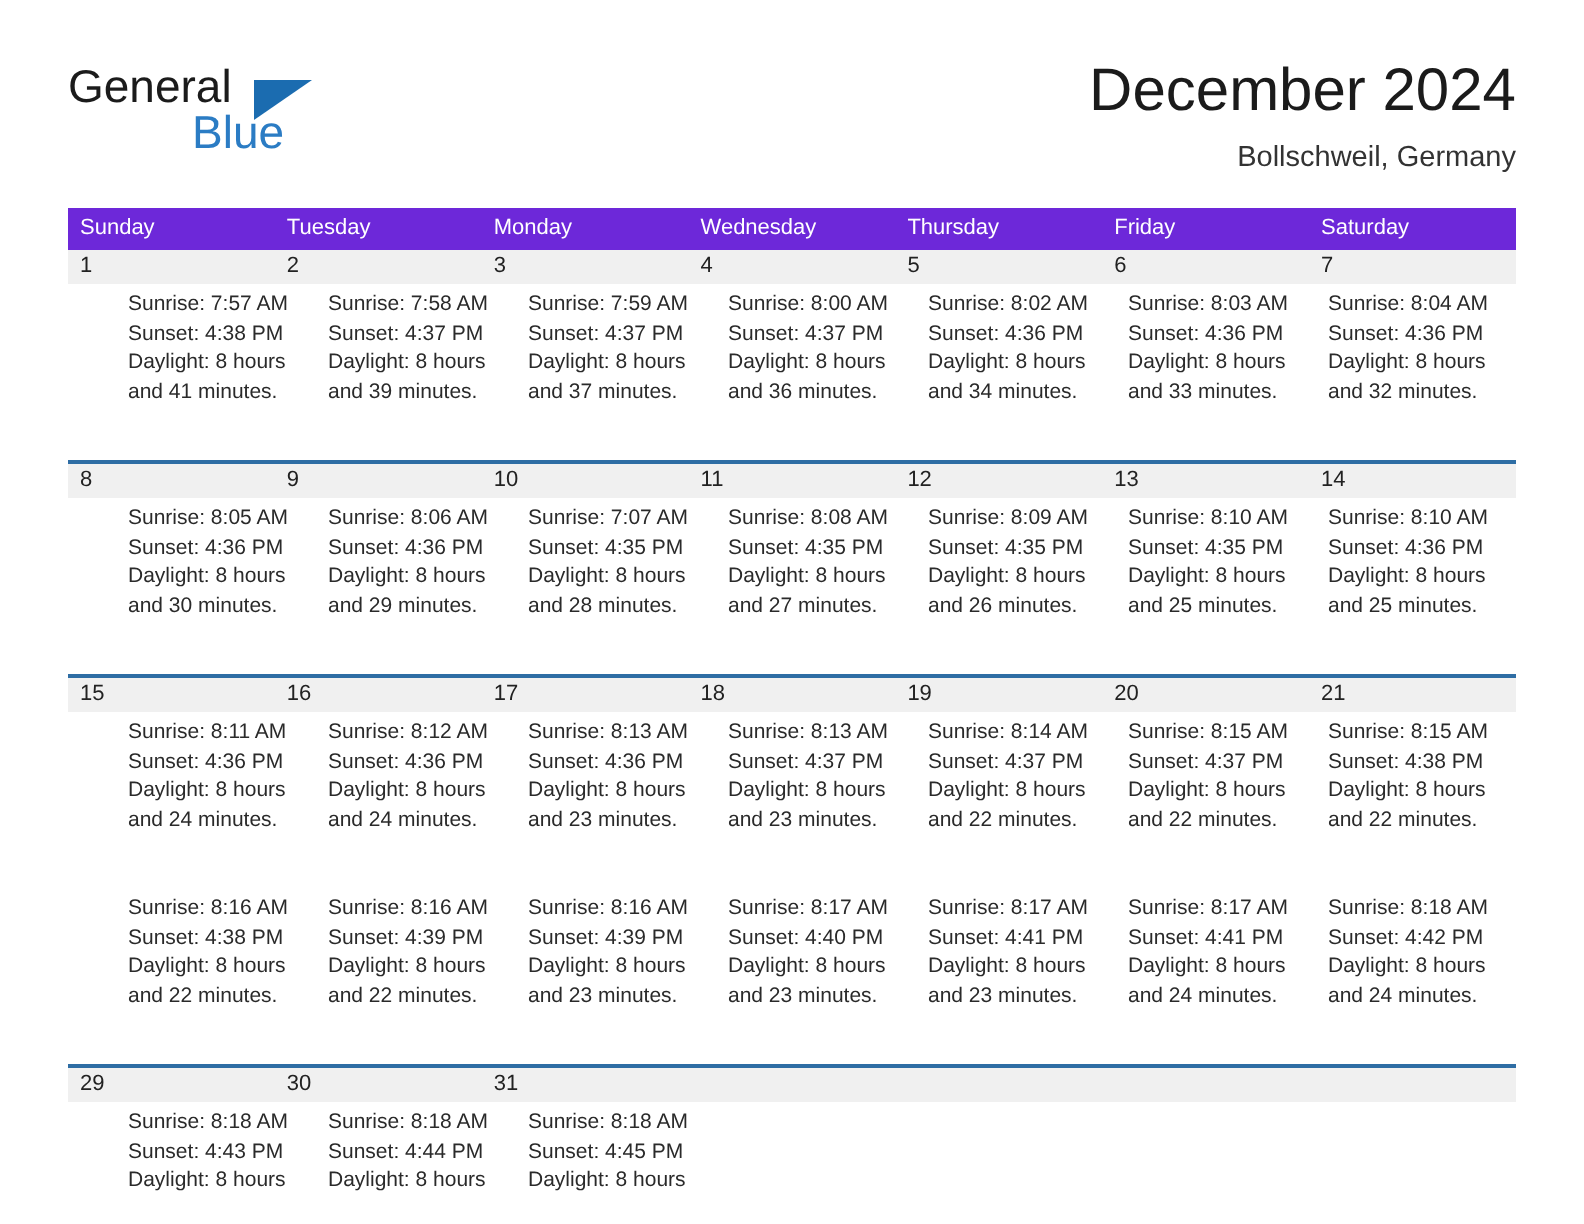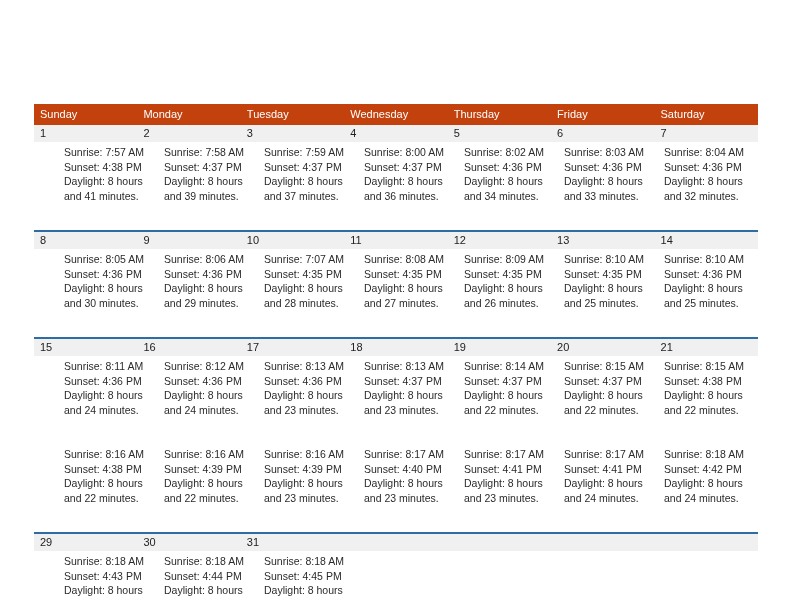--- a/index.html
+++ b/index.html
@@ -83,21 +83,21 @@
 
   
   .calendar {
     position: absolute;
     left: 34px;
     top: 104px;
     width: 724px;
   }
   .dow-row {
     display: flex;
-    background: #c2410c;
+    background: #6d28d9;
     height: 21px;
   }
   .dow-cell {
     flex: 1 1 0;
     color: #ffffff;
     font-size: 11px;
     line-height: 21px;
     padding-left: 6px;
     box-sizing: border-box;
     white-space: nowrap;
@@ -140,26 +140,37 @@
     color: #2a2a2a;
     line-height: 14.6px;
     white-space: nowrap;
   }
 </style>
 </head>
 <body>
 
 <div class="page">
 
+  <div class="header">
+    <div class="logo">
+      <span class="logo-general">General</span>
+      <span class="logo-tri"></span>
+      <span class="logo-blue">Blue</span>
+    </div>
+    <div class="title-block">
+      <div class="cal-title">December 2024</div>
+      <div class="cal-subtitle">Bollschweil, Germany</div>
+    </div>
+  </div>
 
   <div class="calendar">
     <div class="dow-row">
       <div class="dow-cell">Sunday</div>
+      <div class="dow-cell">Tuesday</div>
       <div class="dow-cell">Monday</div>
-      <div class="dow-cell">Tuesday</div>
       <div class="dow-cell">Wednesday</div>
       <div class="dow-cell">Thursday</div>
       <div class="dow-cell">Friday</div>
       <div class="dow-cell">Saturday</div>
     </div>
 
     <div id="weeks-host">
         <div class="week first">
           <div class="numrow">
             <div class="numcell">1</div>

